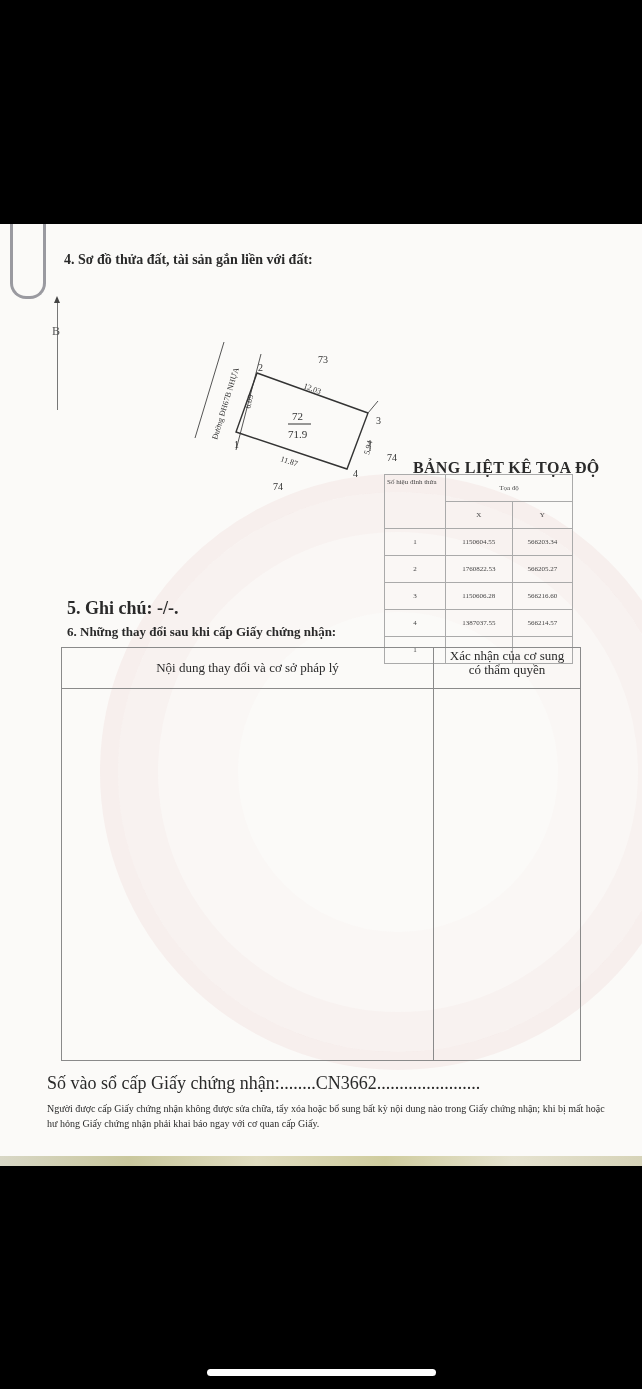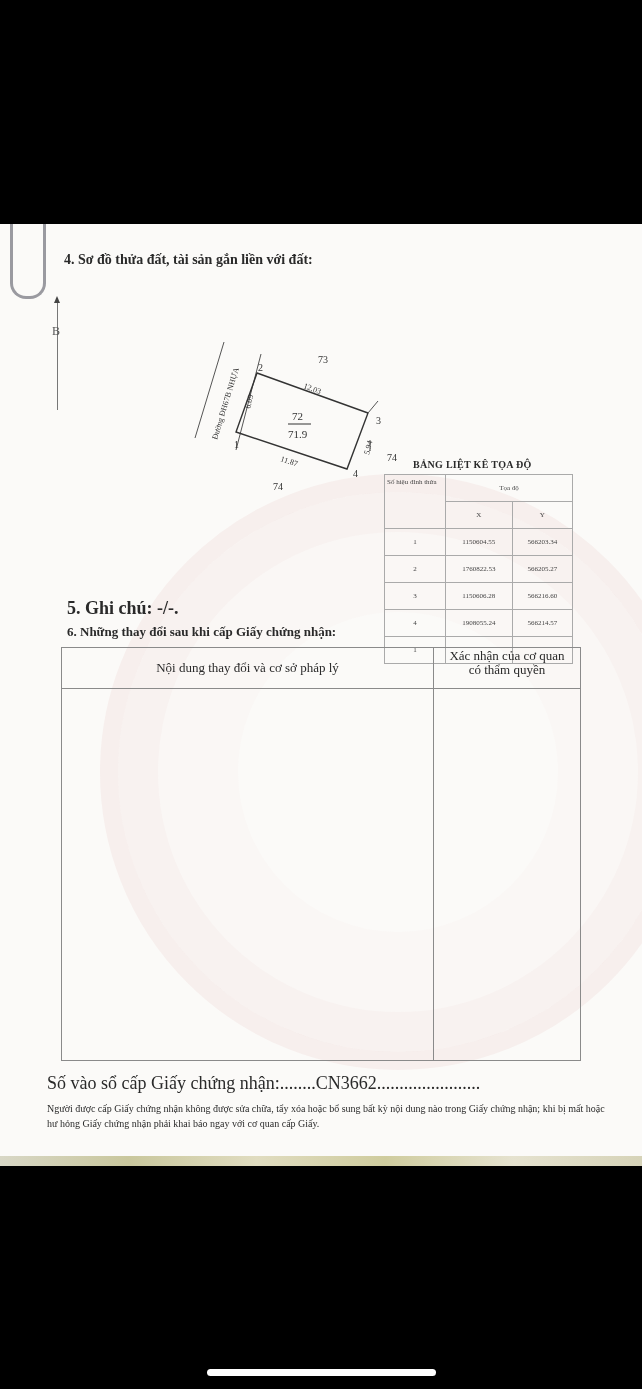--- a/index.html
+++ b/index.html
@@ -26,21 +26,21 @@
     position: absolute; left: 10px; top: 224px; width: 30px; height: 72px;
     border: 3px solid #9a9aa0; border-top: none; border-radius: 0 0 16px 16px;
   }
   .abs { position: absolute; }
   .h4 { left: 64px; top: 252px; font-size: 14px; font-weight: bold; }
   .north-line { left: 57px; top: 302px; width: 1px; height: 108px; background: #777; }
   .north-arrow { left: 54px; top: 296px; width: 0; height: 0; border-left: 3px solid transparent; border-right: 3px solid transparent; border-bottom: 7px solid #444; }
   .north-label { left: 52px; top: 324px; font-size: 12px; color: #555; }
   .map { left: 0; top: 0; }
   .map-text { font-family: "Liberation Serif", serif; fill: #333; }
-  .coord-title { left: 413px; top: 459px; font-size: 10px; font-weight: bold; letter-spacing: 0.3px; }
+  .coord-title { left: 413px; top: 459px; font-size: 16px; font-weight: bold; letter-spacing: 0.3px; }
   table.coords {
     position: absolute; left: 384px; top: 474px; width: 189px; border-collapse: collapse;
     font-size: 7px; color: #444;
   }
   table.coords td, table.coords th { border: 1px solid #aaa; padding: 8px 2px; height: 10px; font-weight: normal; text-align: center; }
   table.coords th.label { text-align: left; width: 56px; line-height: 10px; vertical-align: top; padding-top: 2px; }
   .h5 { left: 67px; top: 598px; font-size: 18px; font-weight: bold; }
   .h6 { left: 67px; top: 624px; font-size: 13px; font-weight: bold; }
   .changes {
     position: absolute; left: 61px; top: 647px; width: 520px; height: 414px;
@@ -113,40 +113,40 @@
         <td>1760822.53</td>
         <td>566205.27</td>
       </tr>
   <tr>
         <td>3</td>
         <td>1150606.28</td>
         <td>566216.60</td>
       </tr>
   <tr>
         <td>4</td>
-        <td>1908055.24</td>
+        <td>1387037.55</td>
         <td>566214.57</td>
       </tr>
   <tr>
         <td>1</td>
         <td></td>
         <td></td>
       </tr>
 </tbody>
   </table>
 
 <div class="abs h5">5. Ghi chú: -/-.</div>
 <div class="abs h6">6. Những thay đổi sau khi cấp Giấy chứng nhận:</div>
 
 <div class="changes">
   <div class="col-div"></div>
   <div class="head-div"></div>
   <div class="h-left">Nội dung thay đổi và cơ sở pháp lý</div>
   <div class="h-right">
-    <div>Xác nhận của cơ quan</div>
+    <div>Xác nhận của cơ sung</div>
     <div>có thẩm quyền</div>
   </div>
 </div>
 
 <div class="abs regno">Số vào sổ cấp Giấy chứng nhận:........CN3662.......................</div>
 <div class="abs notice">Người được cấp Giấy chứng nhận không được sửa chữa, tẩy xóa hoặc bổ sung bất kỳ nội dung nào trong Giấy chứng nhận; khi bị mất hoặc hư hỏng Giấy chứng nhận phải khai báo ngay với cơ quan cấp Giấy.</div>
 
 <div class="home-indicator"></div>
 
 </body></html>

